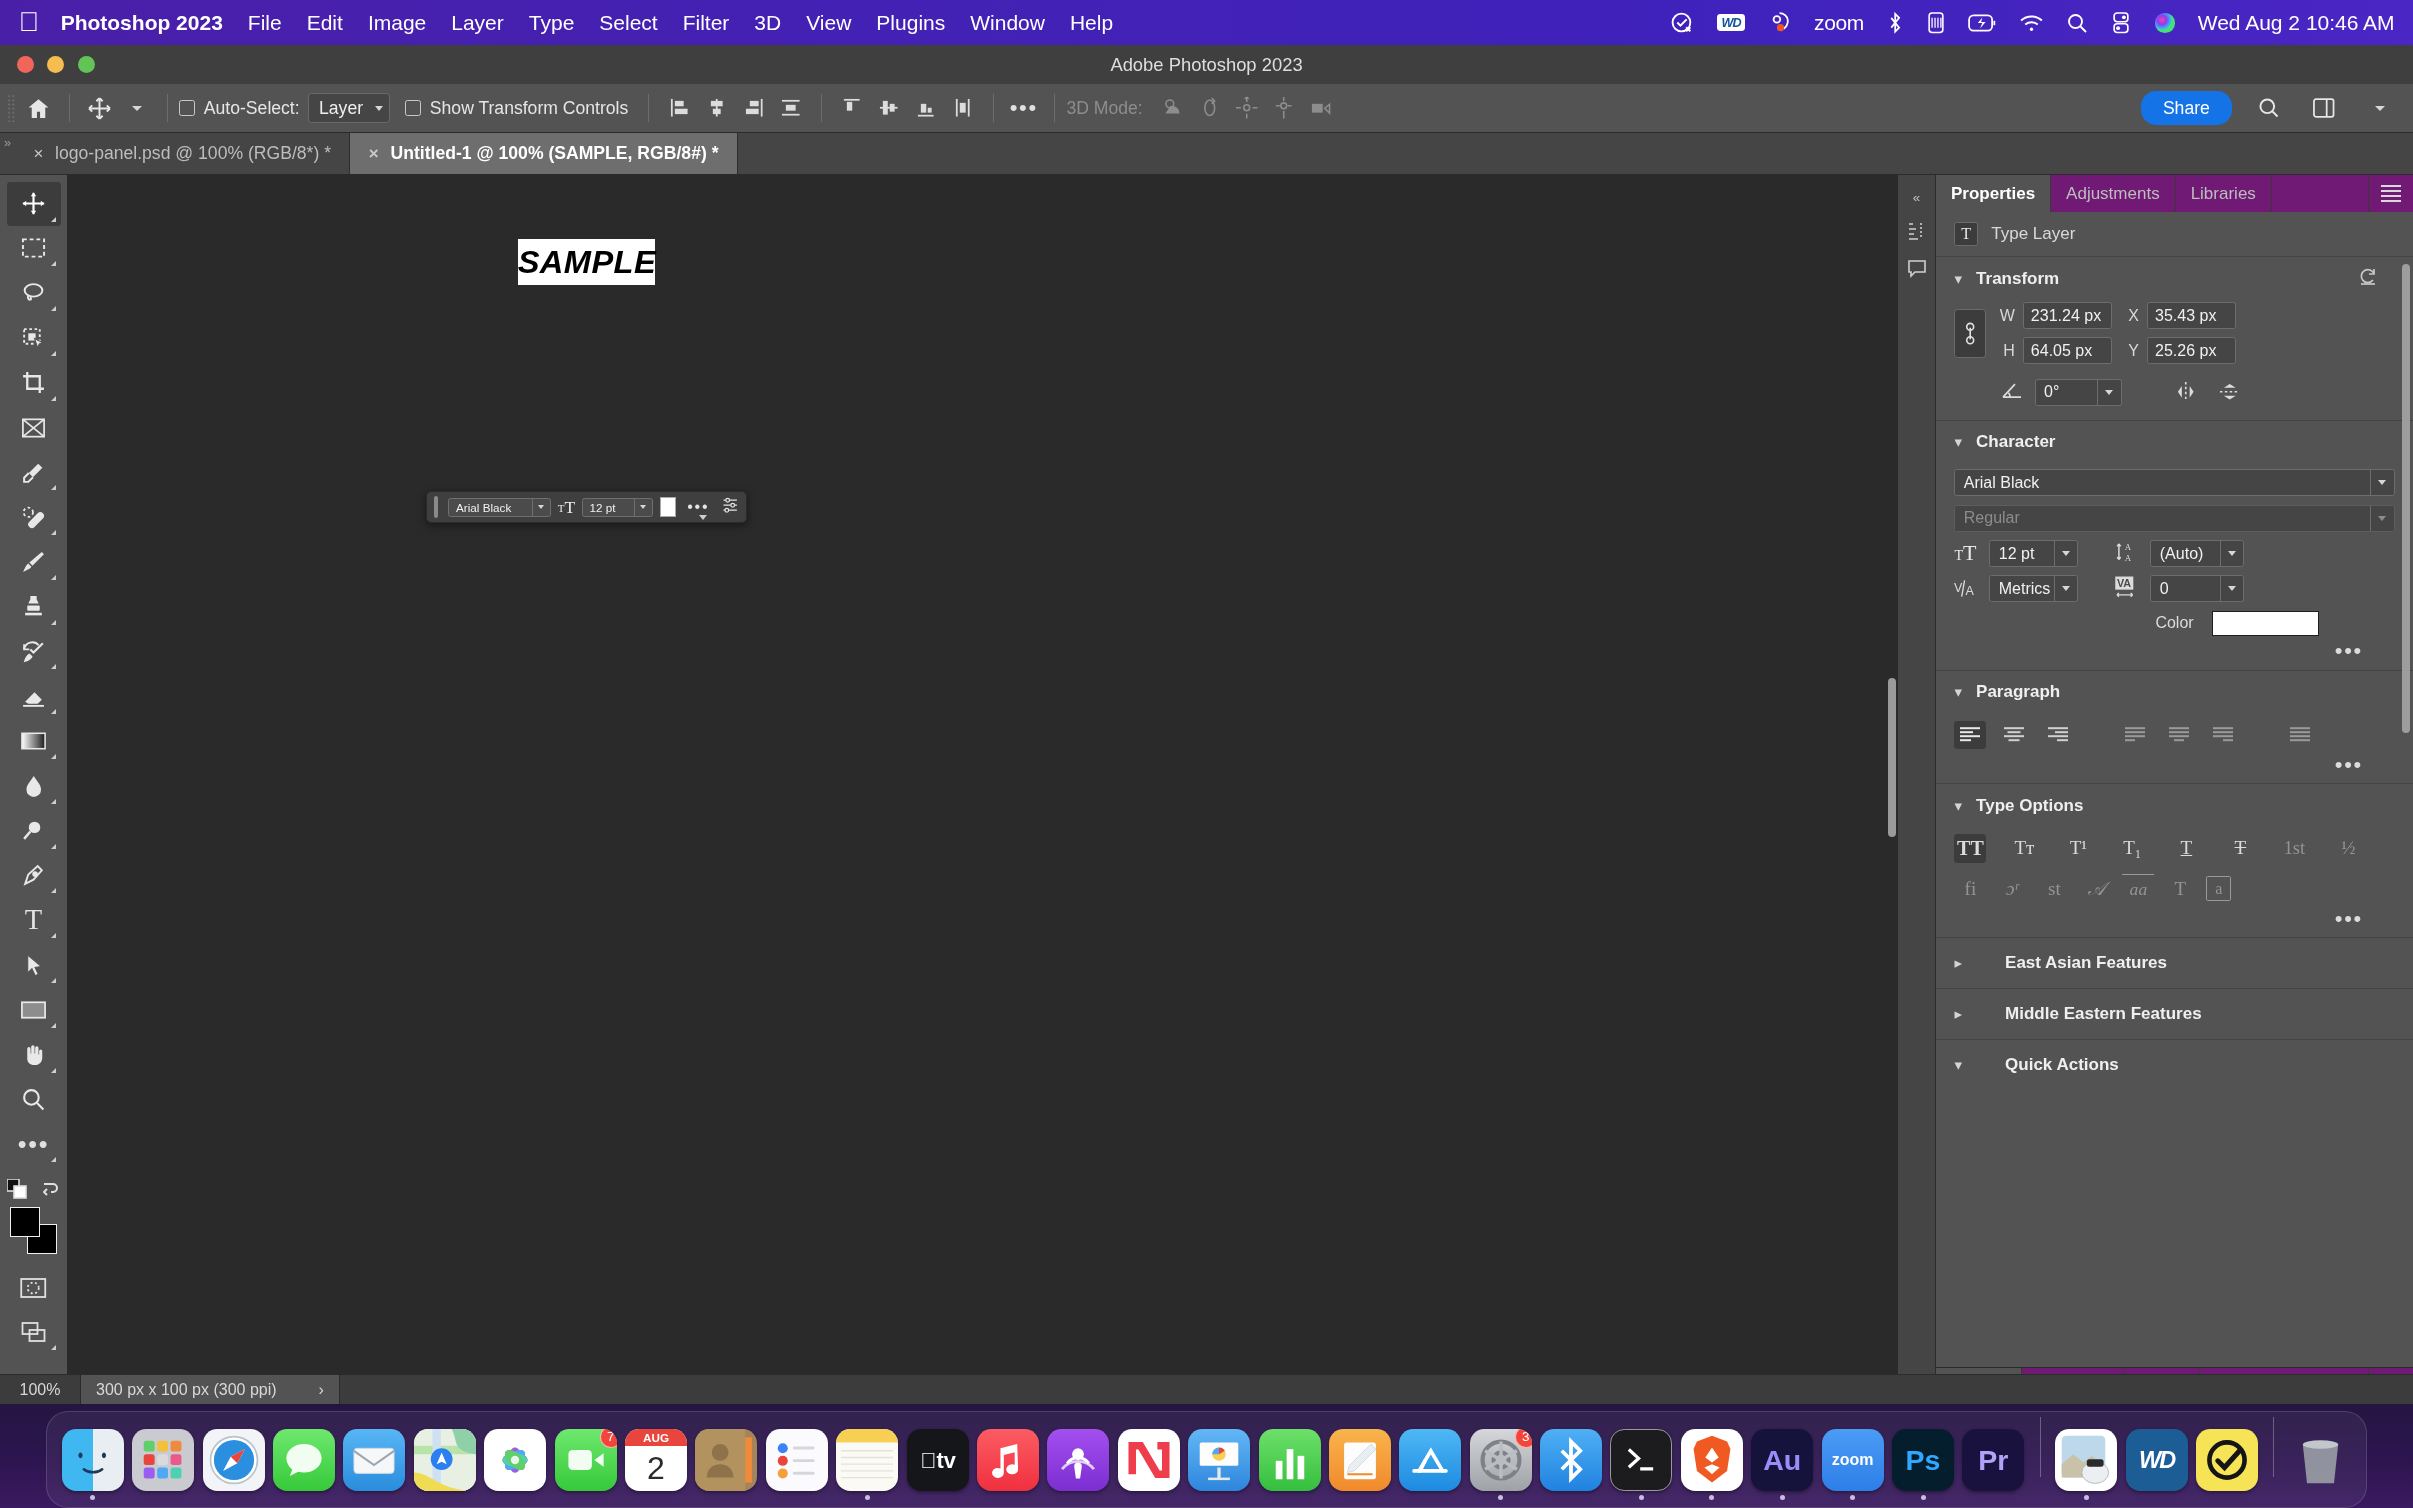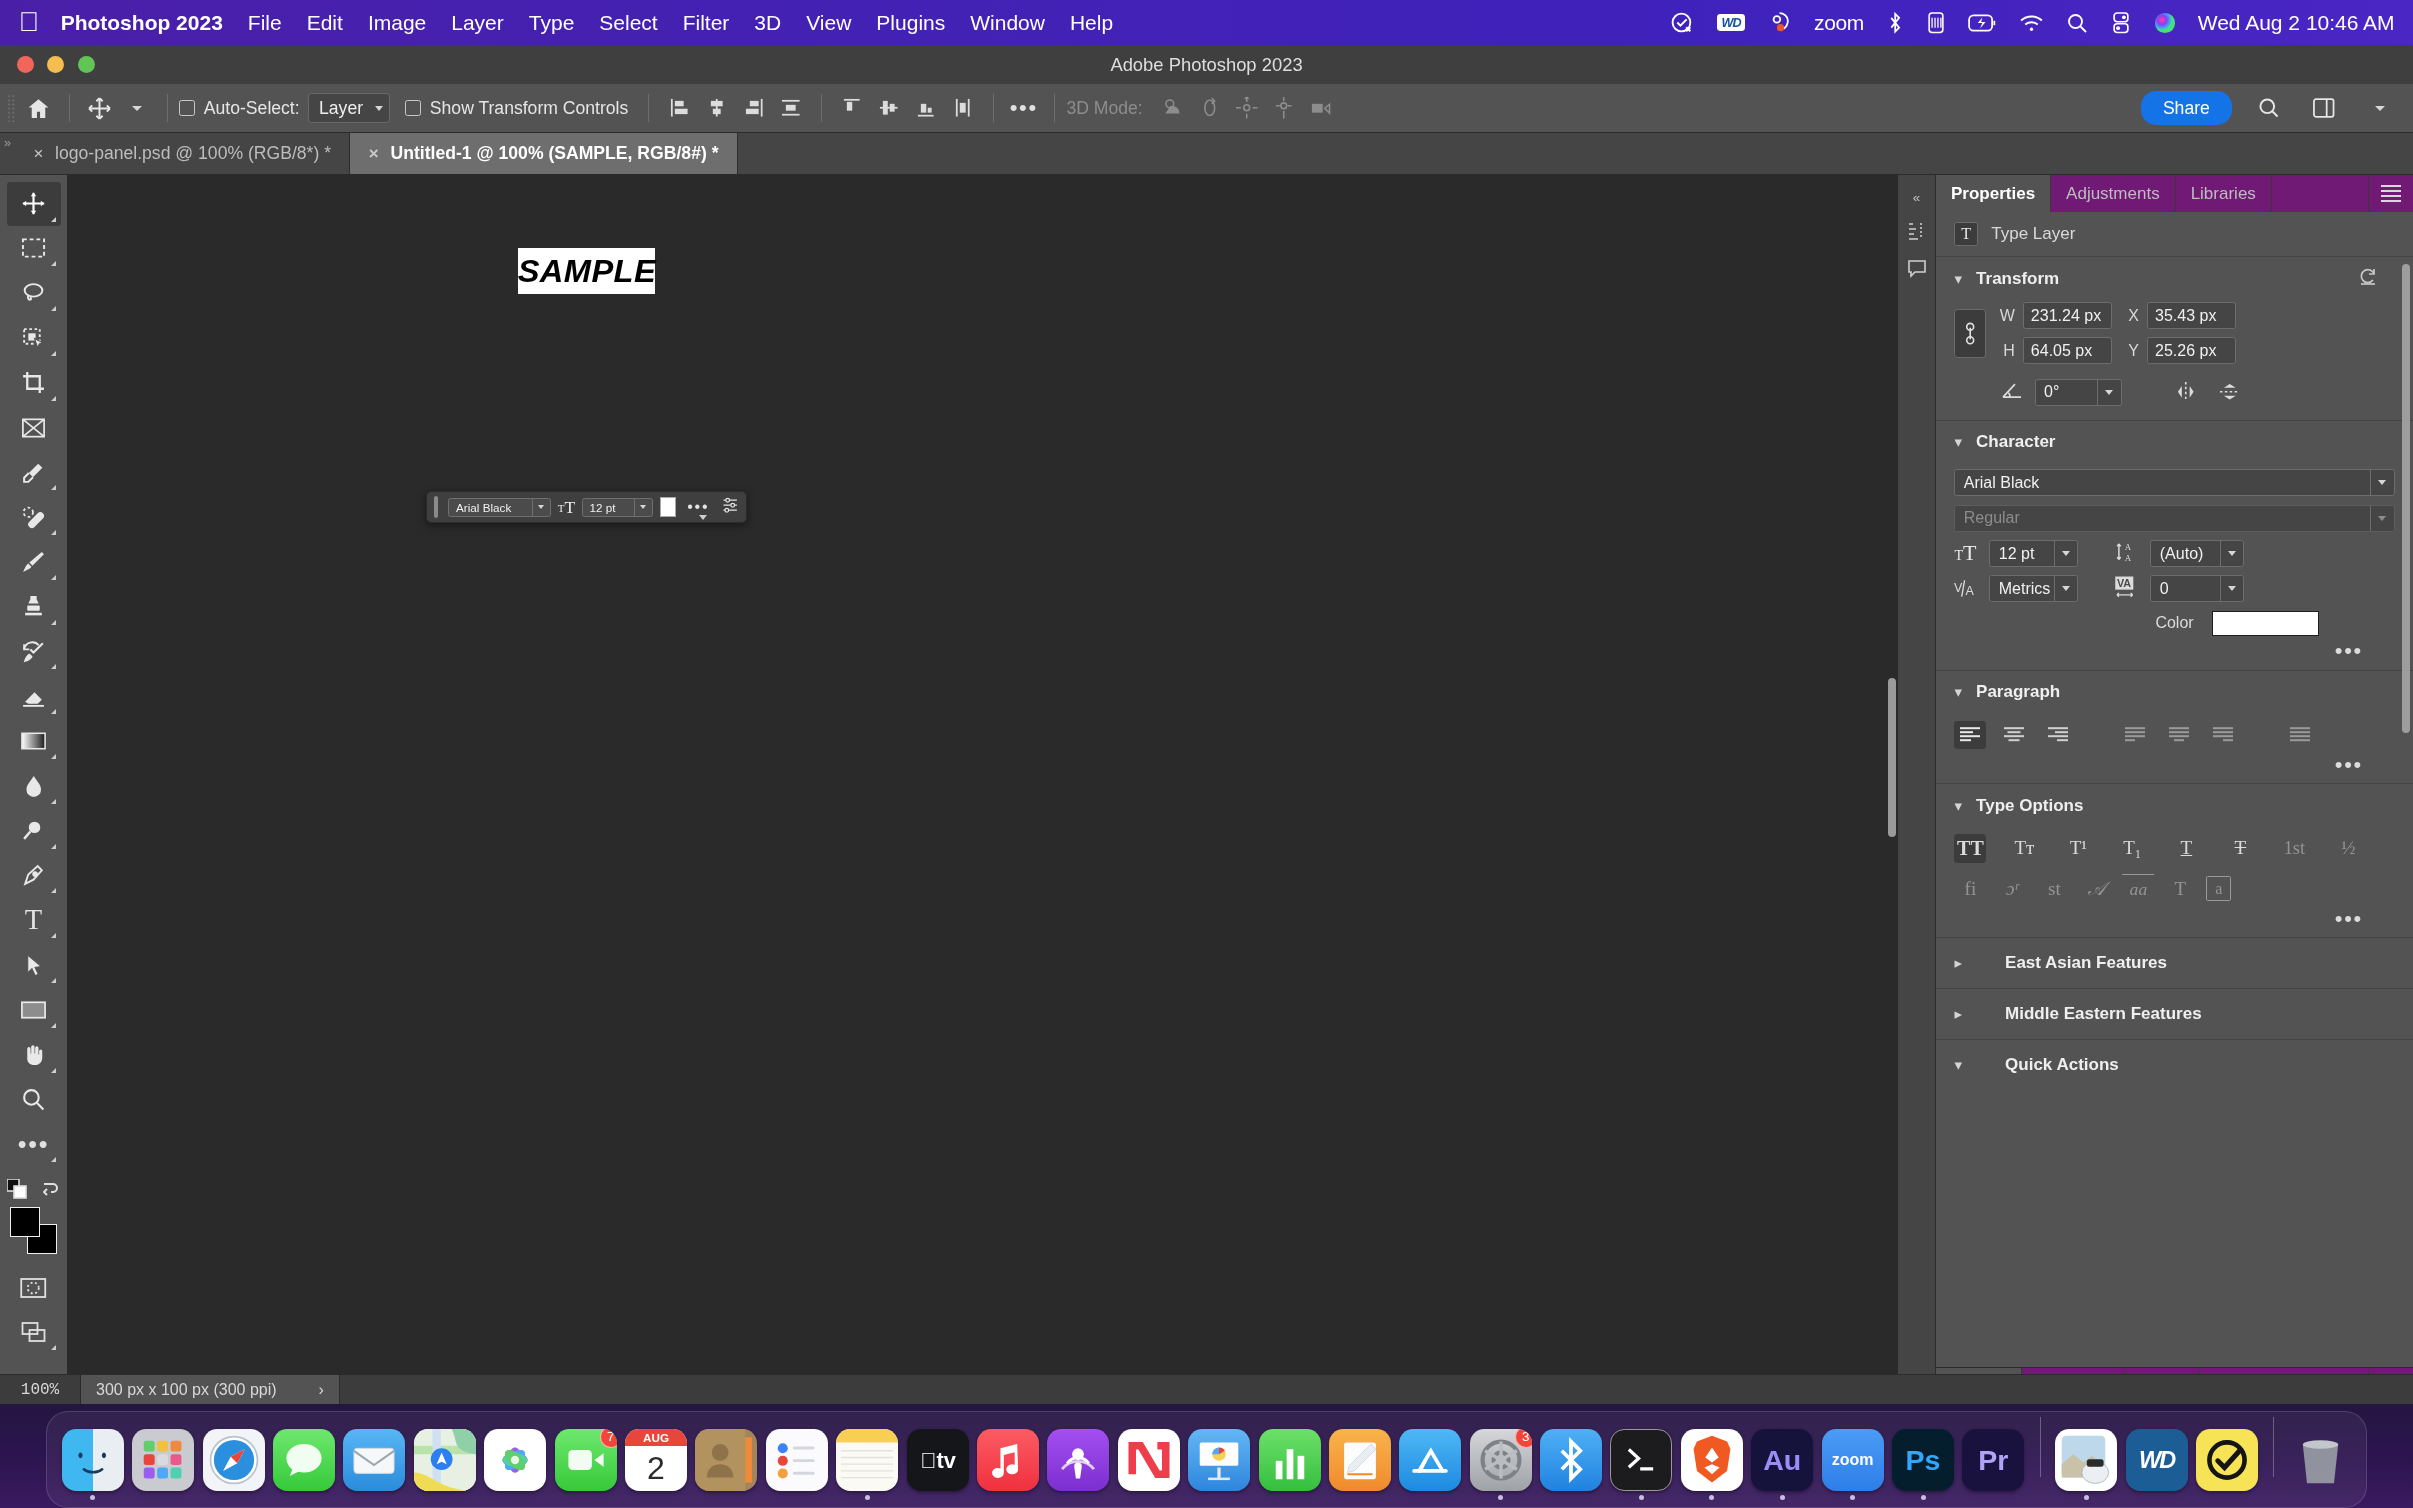--- a/index.html
+++ b/index.html
@@ -82,21 +82,21 @@
   .tool.sel { background:#3c3c3c; }
   .tool .tri{position:absolute;right:4.2px;bottom:4.2px;width:0;height:0;
     border-left:5px solid transparent;border-bottom:5px solid #cfcfcf;}
   .toolsep{height:11.7px;}
   .fgbg{position:relative;width:47px;height:47px;margin:5px auto 0;}
   .fgbg .bg{position:absolute;right:0;bottom:0;width:30px;height:30px;background:#000;border:1.7px solid #efefef;}
   .fgbg .fg{position:absolute;left:0;top:0;width:30px;height:30px;background:#000;border:1.7px solid #efefef;}
   
   #canvasarea{ flex:1; background:#2a2a2a; position:relative; overflow:hidden;}
   #artboard{
-    position:absolute; left:451px; top:73px; width:137px; height:46px;
+    position:absolute; left:451px; top:64px; width:137px; height:46px;
     background:#ffffff; display:flex; align-items:center; justify-content:center;
   }
   #sampletext{ color:#000; font-weight:900; font-style:italic; font-size:32px; letter-spacing:0.4px;
      font-family:"Liberation Sans", sans-serif; transform:scaleX(1.02);}
   
   #floatbar{
     position:absolute; left:359px; top:316px; width:321px; height:32px;
     background:#3f3f3f; border:0.8px solid #2a2a2a; border-radius:5px;
     display:flex; align-items:center; padding:0 6.7px; gap:6.7px;
     box-shadow:0 2.5px 8.4px rgba(0,0,0,.45);
@@ -112,21 +112,21 @@
   .fb-caret{position:absolute;bottom:1.7px;right:39px;width:0;height:0;
     border-left:4.2px solid transparent;border-right:4.2px solid transparent;border-top:5px solid #cfcfcf;}
   
   #vscroll{position:absolute;right:1.7px;top:503px;width:8.4px;height:159px;background:#9a9a9a;border-radius:4.2px;}
   #hscroll{position:absolute;left:408px;bottom:3.4px;height:7.5px;width:377px;background:#9a9a9a;border-radius:4.2px;}
   
   #statusstrip{
     height:30px;background:#3c3c3c;display:flex;align-items:center;
     font-size:16px;color:#d8d8d8;border-top:0.8px solid #2b2b2b;
   }
-  #statusstrip .zoomv{width:80px;text-align:center;font-family:Liberation Mono, monospace;}
+  #statusstrip .zoomv{width:80px;text-align:center;}
   #statusstrip .dims{background:#535353;height:100%;display:flex;align-items:center;
      padding:0 15px;gap:42px;border-left:0.8px solid #2b2b2b;border-right:0.8px solid #2b2b2b;}
   
   #rightdock{ width:515px; background:#535353; display:flex; }
   #minirail{ width:37px; background:#454545; padding-top:11.7px; display:flex; flex-direction:column; align-items:center; gap:15px;}
   #minirail .mr{color:#cfcfcf;display:flex;align-items:center;justify-content:center;}
   #railtop{font-size:13.4px;color:#c2c2c2;text-align:center;padding-top:3.4px;}
   #panelcol{ flex:1; display:flex; flex-direction:column; background:#535353; border-left:0.8px solid #2b2b2b;}
   .paneltabs{height:37px;background:#701a75;display:flex;align-items:stretch;text-align:center;}
   .ptab{display:flex;align-items:center;padding:0 15px;font-size:17px;color:#bdbdbd;border-right:0.8px solid #393939;}

